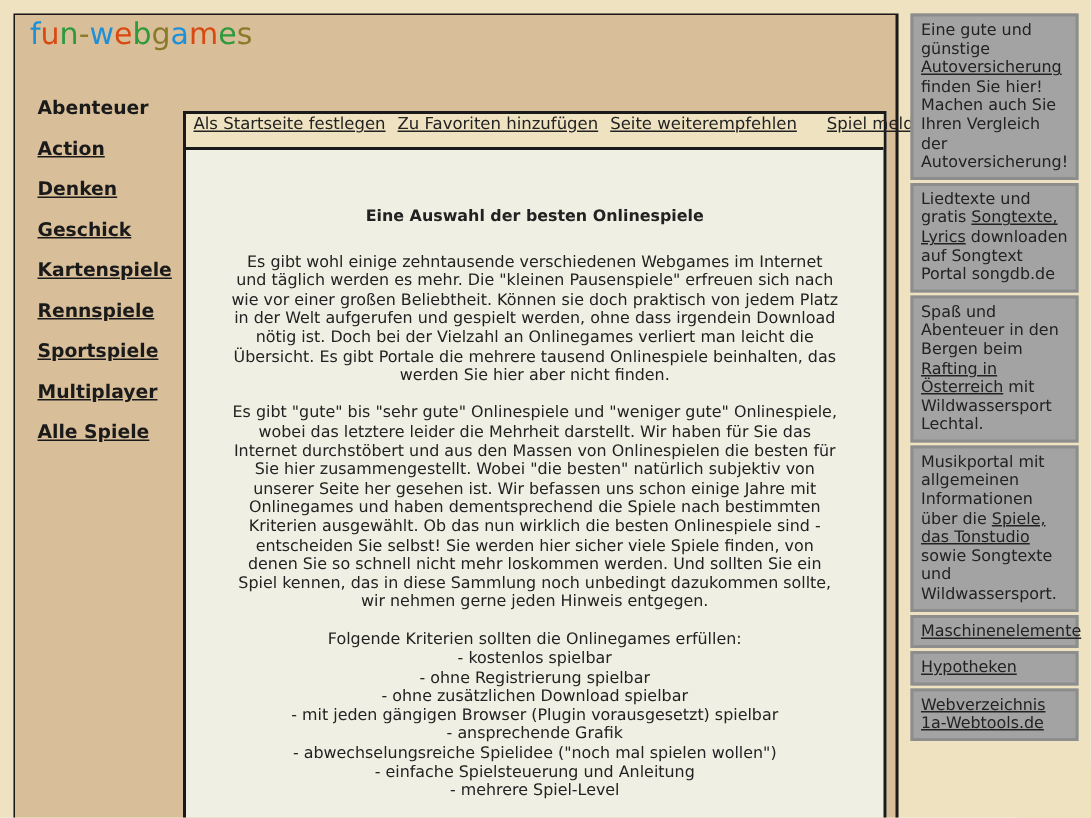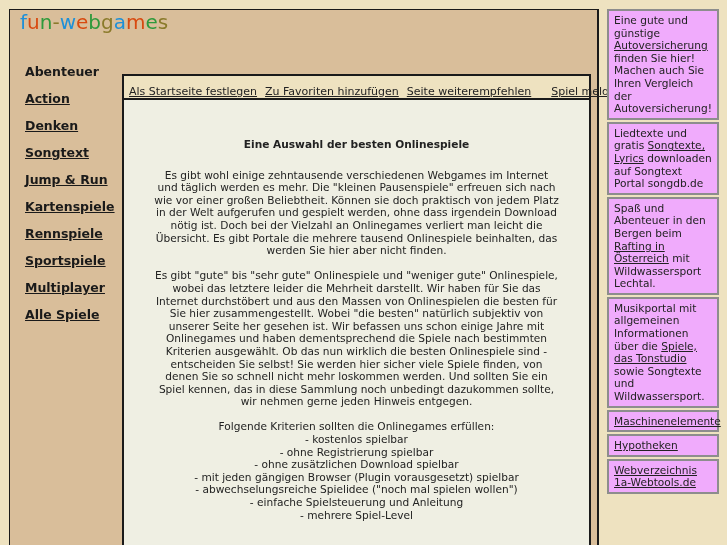--- a/index.html
+++ b/index.html
@@ -36,55 +36,54 @@
   .left-nav .nav-item.plain { text-decoration: none; }
 
   .content {
     position: absolute; left: 112px; top: 64px; width: 469px; height: 500px;
     border: 2px solid #1a1a1a; box-sizing: border-box;
     background: #EFEFE3;
   }
   .topbar {
     height: 22px; background: #EEE2C0;
     border-bottom: 2px solid #1a1a1a;
-    display: flex; align-items: flex-end; padding-left: 5px;
+    display: flex; align-items: flex-start; padding-left: 5px;
     font-size: 11px;
   }
   .topbar .link { margin-right: 8px; white-space: nowrap; }
   .topbar .link.last { margin-left: 12px; }
 
   .article { padding: 38px 29px 0 29px; font-size: 10.6px; line-height: 12.6px; text-align: center; }
   .article h1 { font-size: 10.6px; font-weight: bold; margin: 0 0 18px 0; }
   .article p { margin: 0 0 12.6px 0; }
   .article ul { list-style: none; margin: 0; padding: 0; }
 
   .right-col {
     position: absolute; left: 607px; top: 9px; width: 112px;
   }
   .ad-box {
-    background: #f0abfc;
+    background: #a3a3a3;
     border: 2px solid #8d8d8d;
     padding: 3px 4px 3px 5px;
     font-size: 10.6px; line-height: 12.6px;
     margin-bottom: 2px;
     box-sizing: border-box;
   }
 </style>
 </head>
 <body>
 
 <div class="main-frame">
   <div class="logo" id="logo"><span style="color: rgb(30, 144, 216);">f</span><span style="color: rgb(216, 74, 16);">u</span><span style="color: rgb(46, 154, 60);">n</span><span style="color: rgb(138, 122, 42);">-</span><span style="color: rgb(30, 144, 216);">w</span><span style="color: rgb(216, 74, 16);">e</span><span style="color: rgb(46, 154, 60);">b</span><span style="color: rgb(138, 122, 42);">g</span><span style="color: rgb(30, 144, 216);">a</span><span style="color: rgb(216, 74, 16);">m</span><span style="color: rgb(46, 154, 60);">e</span><span style="color: rgb(138, 122, 42);">s</span></div>
 
   <nav class="left-nav" id="leftnav">
       <a class="nav-item plain">Abenteuer</a>
       <a class="nav-item">Action</a>
       <a class="nav-item">Denken</a>
-      <a class="nav-item">Songtext</a>
-      <a class="nav-item">Jump &amp; Run</a>
+      <a class="nav-item">Geschick</a>
       <a class="nav-item">Kartenspiele</a>
       <a class="nav-item">Rennspiele</a>
       <a class="nav-item">Sportspiele</a>
       <a class="nav-item">Multiplayer</a>
       <a class="nav-item">Alle Spiele</a>
     </nav>
 
   <div class="content">
     <div class="topbar">
       <a class="link">Als Startseite festlegen</a>
@@ -95,20 +94,21 @@
     <div class="article">
       <h1>Eine Auswahl der besten Onlinespiele</h1>
       <p>Es gibt wohl einige zehntausende verschiedenen Webgames im Internet und täglich werden es mehr. Die "kleinen Pausenspiele" erfreuen sich nach wie vor einer großen Beliebtheit. Können sie doch praktisch von jedem Platz in der Welt aufgerufen und gespielt werden, ohne dass irgendein Download nötig ist. Doch bei der Vielzahl an Onlinegames verliert man leicht die Übersicht. Es gibt Portale die mehrere tausend Onlinespiele beinhalten, das werden Sie hier aber nicht finden.</p>
       <p>Es gibt "gute" bis "sehr gute" Onlinespiele und "weniger gute" Onlinespiele, wobei das letztere leider die Mehrheit darstellt. Wir haben für Sie das Internet durchstöbert und aus den Massen von Onlinespielen die besten für Sie hier zusammengestellt. Wobei "die besten" natürlich subjektiv von unserer Seite her gesehen ist. Wir befassen uns schon einige Jahre mit Onlinegames und haben dementsprechend die Spiele nach bestimmten Kriterien ausgewählt. Ob das nun wirklich die besten Onlinespiele sind - entscheiden Sie selbst! Sie werden hier sicher viele Spiele finden, von denen Sie so schnell nicht mehr loskommen werden. Und sollten Sie ein Spiel kennen, das in diese Sammlung noch unbedingt dazukommen sollte, wir nehmen gerne jeden Hinweis entgegen.</p>
       <div>Folgende Kriterien sollten die Onlinegames erfüllen:</div>
       <ul id="criteria">
           <li>- kostenlos spielbar</li>
           <li>- ohne Registrierung spielbar</li>
           <li>- ohne zusätzlichen Download spielbar</li>
           <li>- mit jeden gängigen Browser (Plugin vorausgesetzt) spielbar</li>
+          <li>- ansprechende Grafik</li>
           <li>- abwechselungsreiche Spielidee ("noch mal spielen wollen")</li>
           <li>- einfache Spielsteuerung und Anleitung</li>
           <li>- mehrere Spiel-Level</li>
         </ul>
     </div>
   </div>
 </div>
 
 <aside class="right-col" id="ads">
     <div class="ad-box"><span>Eine gute und günstige </span><a class="link">Autoversicherung</a><span> finden Sie hier! Machen auch Sie Ihren Vergleich der Autoversicherung!</span></div>

